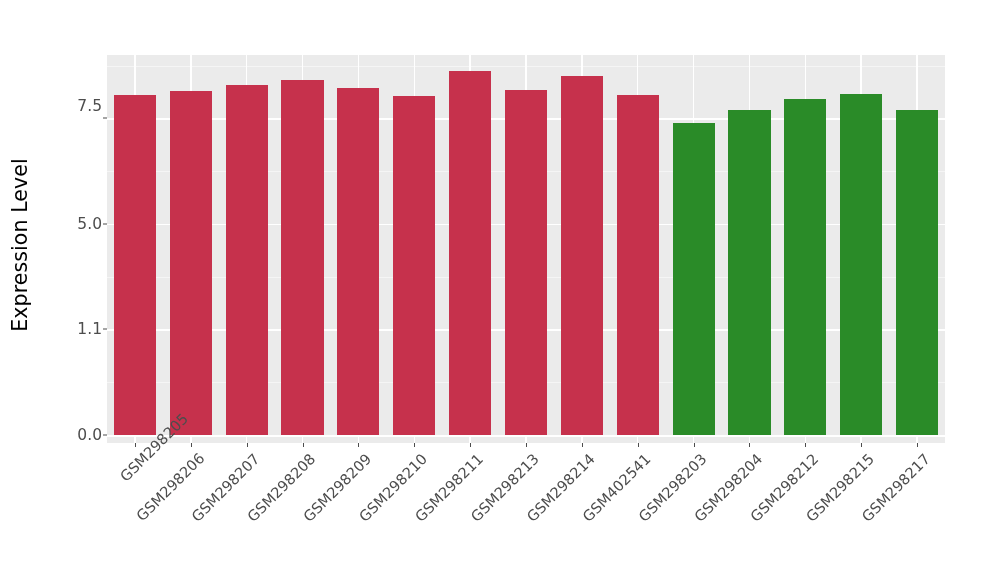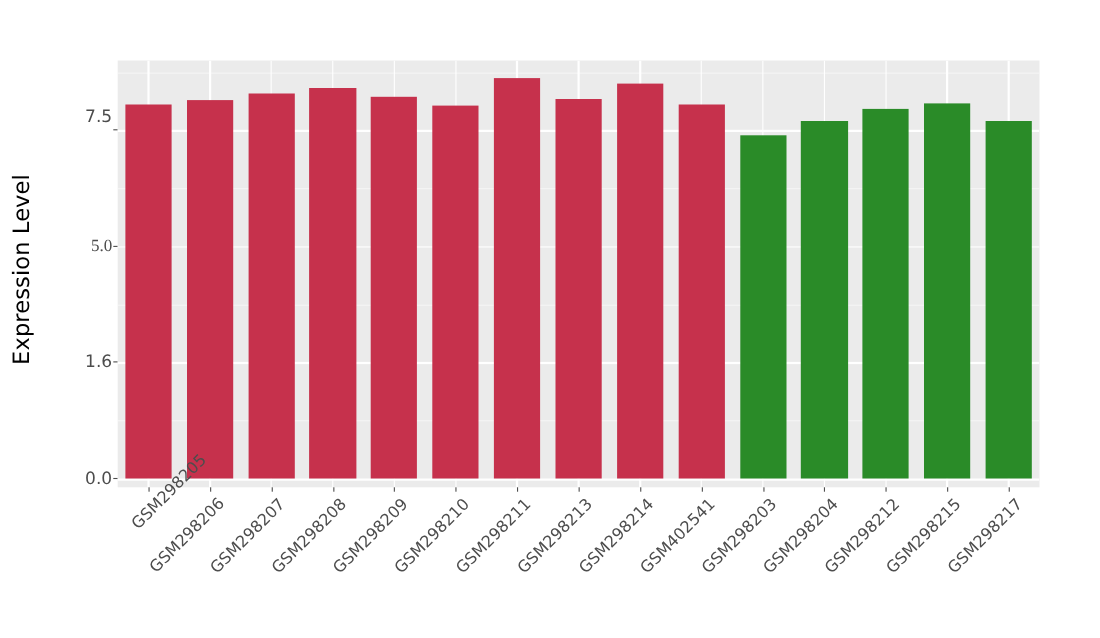--- a/index.html
+++ b/index.html
@@ -132,23 +132,23 @@
 
 <div id="figure">
 
   <div id="ylabel-wrap">
     <div id="ylabel">Expression Level</div>
   </div>
 
   <div id="yaxis">
       <div class="ytick" style="top: 380px;">0.0</div>
       <div class="ytickmark" style="top: 380px;"></div>
-      <div class="ytick" style="top: 274.444px;">1.6</div>
+      <div class="ytick" style="top: 274.444px;">1.1</div>
       <div class="ytickmark" style="top: 274.444px;"></div>
-      <div class="ytick" style="top: 168.889px; font-family: Liberation Serif, serif;">5.0</div>
+      <div class="ytick" style="top: 168.889px;">5.0</div>
       <div class="ytickmark" style="top: 168.889px;"></div>
       <div class="ytick" style="top: 51px;">7.5</div>
       <div class="ytickmark" style="top: 63.3333px;"></div>
     </div>
 
   <div id="panel">
     <div id="gridlines">
         <div class="grid-major" style="top: 380px;"></div>
         <div class="grid-major" style="top: 274.444px;"></div>
         <div class="grid-major" style="top: 168.889px;"></div>

